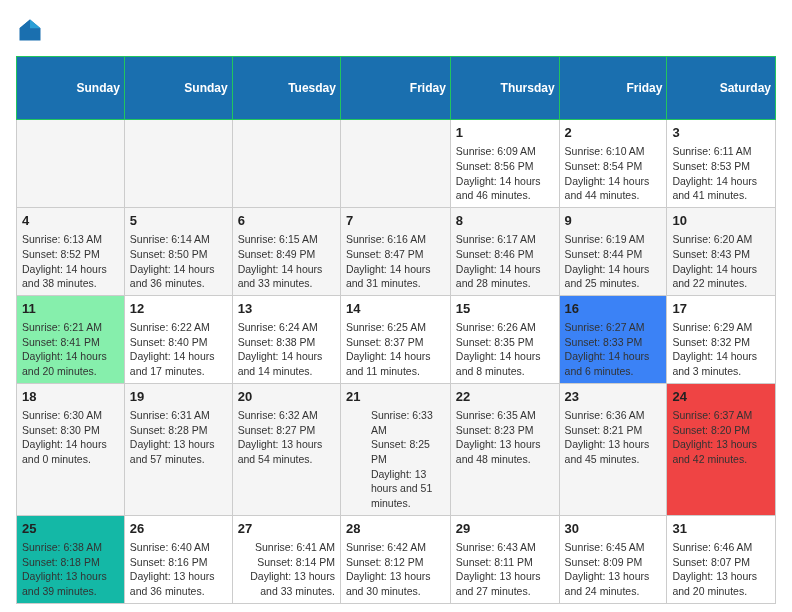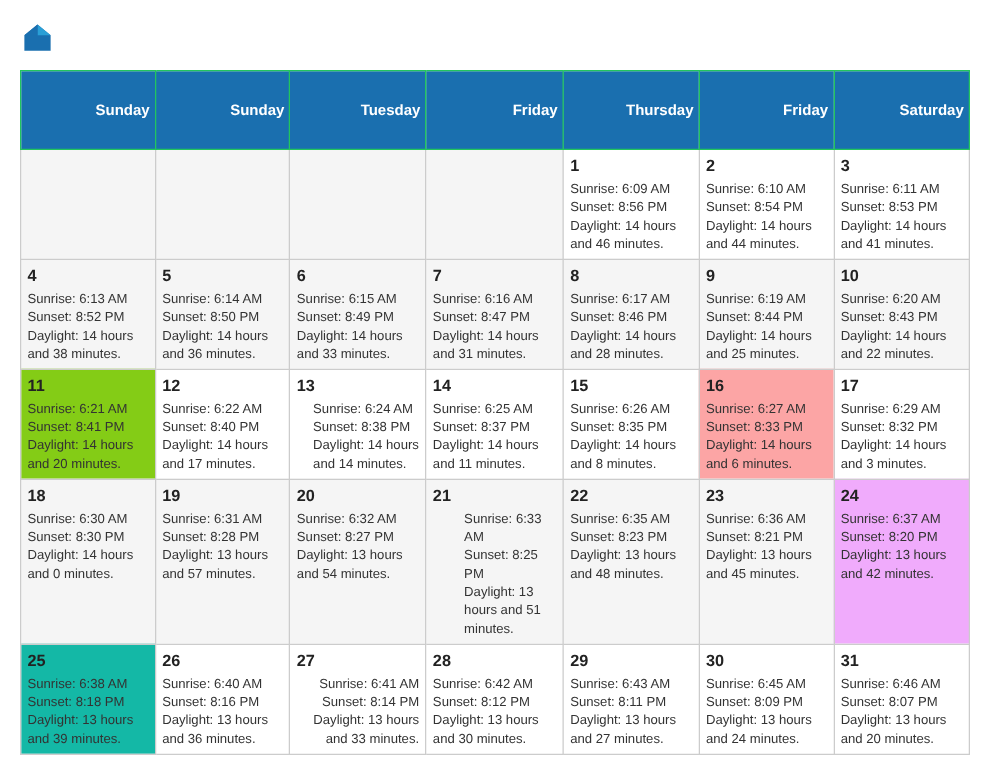--- a/index.html
+++ b/index.html
@@ -193,51 +193,51 @@
 Daylight: 14 hours and 25 minutes.</div>
         </td>
         <td style="background: rgb(245, 245, 245);">
           <div class="day-num">10</div>
           <div class="day-info" style="white-space: pre-line;">Sunrise: 6:20 AM
 Sunset: 8:43 PM
 Daylight: 14 hours and 22 minutes.</div>
         </td>
       </tr>
       <tr>
-        <td style="background: #84cc16;">
+        <td style="background: #86efac;">
           <div class="day-num">11</div>
           <div class="day-info" style="white-space: pre-line;">Sunrise: 6:21 AM
 Sunset: 8:41 PM
 Daylight: 14 hours and 20 minutes.</div>
         </td>
         <td style="background: rgb(255, 255, 255);">
           <div class="day-num">12</div>
           <div class="day-info" style="white-space: pre-line;">Sunrise: 6:22 AM
 Sunset: 8:40 PM
 Daylight: 14 hours and 17 minutes.</div>
         </td>
         <td style="background: rgb(255, 255, 255);">
           <div class="day-num">13</div>
-          <div class="day-info" style="white-space: pre-line; margin-left: 13px;">Sunrise: 6:24 AM
+          <div class="day-info" style="white-space: pre-line;">Sunrise: 6:24 AM
 Sunset: 8:38 PM
 Daylight: 14 hours and 14 minutes.</div>
         </td>
         <td style="background: rgb(255, 255, 255);">
           <div class="day-num">14</div>
           <div class="day-info" style="white-space: pre-line;">Sunrise: 6:25 AM
 Sunset: 8:37 PM
 Daylight: 14 hours and 11 minutes.</div>
         </td>
         <td style="background: rgb(255, 255, 255);">
           <div class="day-num">15</div>
           <div class="day-info" style="white-space: pre-line;">Sunrise: 6:26 AM
 Sunset: 8:35 PM
 Daylight: 14 hours and 8 minutes.</div>
         </td>
-        <td style="background: #fca5a5;">
+        <td style="background: #3b82f6;">
           <div class="day-num">16</div>
           <div class="day-info" style="white-space: pre-line;">Sunrise: 6:27 AM
 Sunset: 8:33 PM
 Daylight: 14 hours and 6 minutes.</div>
         </td>
         <td style="background: rgb(255, 255, 255);">
           <div class="day-num">17</div>
           <div class="day-info" style="white-space: pre-line;">Sunrise: 6:29 AM
 Sunset: 8:32 PM
 Daylight: 14 hours and 3 minutes.</div>
@@ -273,21 +273,21 @@
           <div class="day-info" style="white-space: pre-line;">Sunrise: 6:35 AM
 Sunset: 8:23 PM
 Daylight: 13 hours and 48 minutes.</div>
         </td>
         <td style="background: rgb(245, 245, 245);">
           <div class="day-num">23</div>
           <div class="day-info" style="white-space: pre-line;">Sunrise: 6:36 AM
 Sunset: 8:21 PM
 Daylight: 13 hours and 45 minutes.</div>
         </td>
-        <td style="background: #f0abfc;">
+        <td style="background: #ef4444;">
           <div class="day-num">24</div>
           <div class="day-info" style="white-space: pre-line;">Sunrise: 6:37 AM
 Sunset: 8:20 PM
 Daylight: 13 hours and 42 minutes.</div>
         </td>
       </tr>
       <tr>
         <td style="background: #14b8a6;">
           <div class="day-num">25</div>
           <div class="day-info" style="white-space: pre-line;">Sunrise: 6:38 AM

